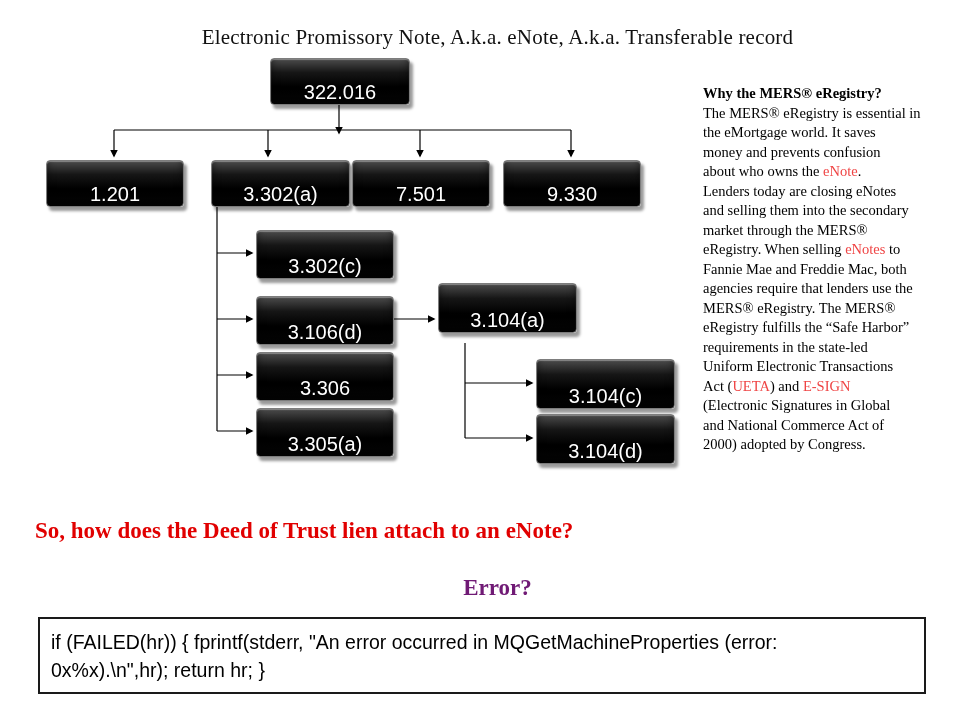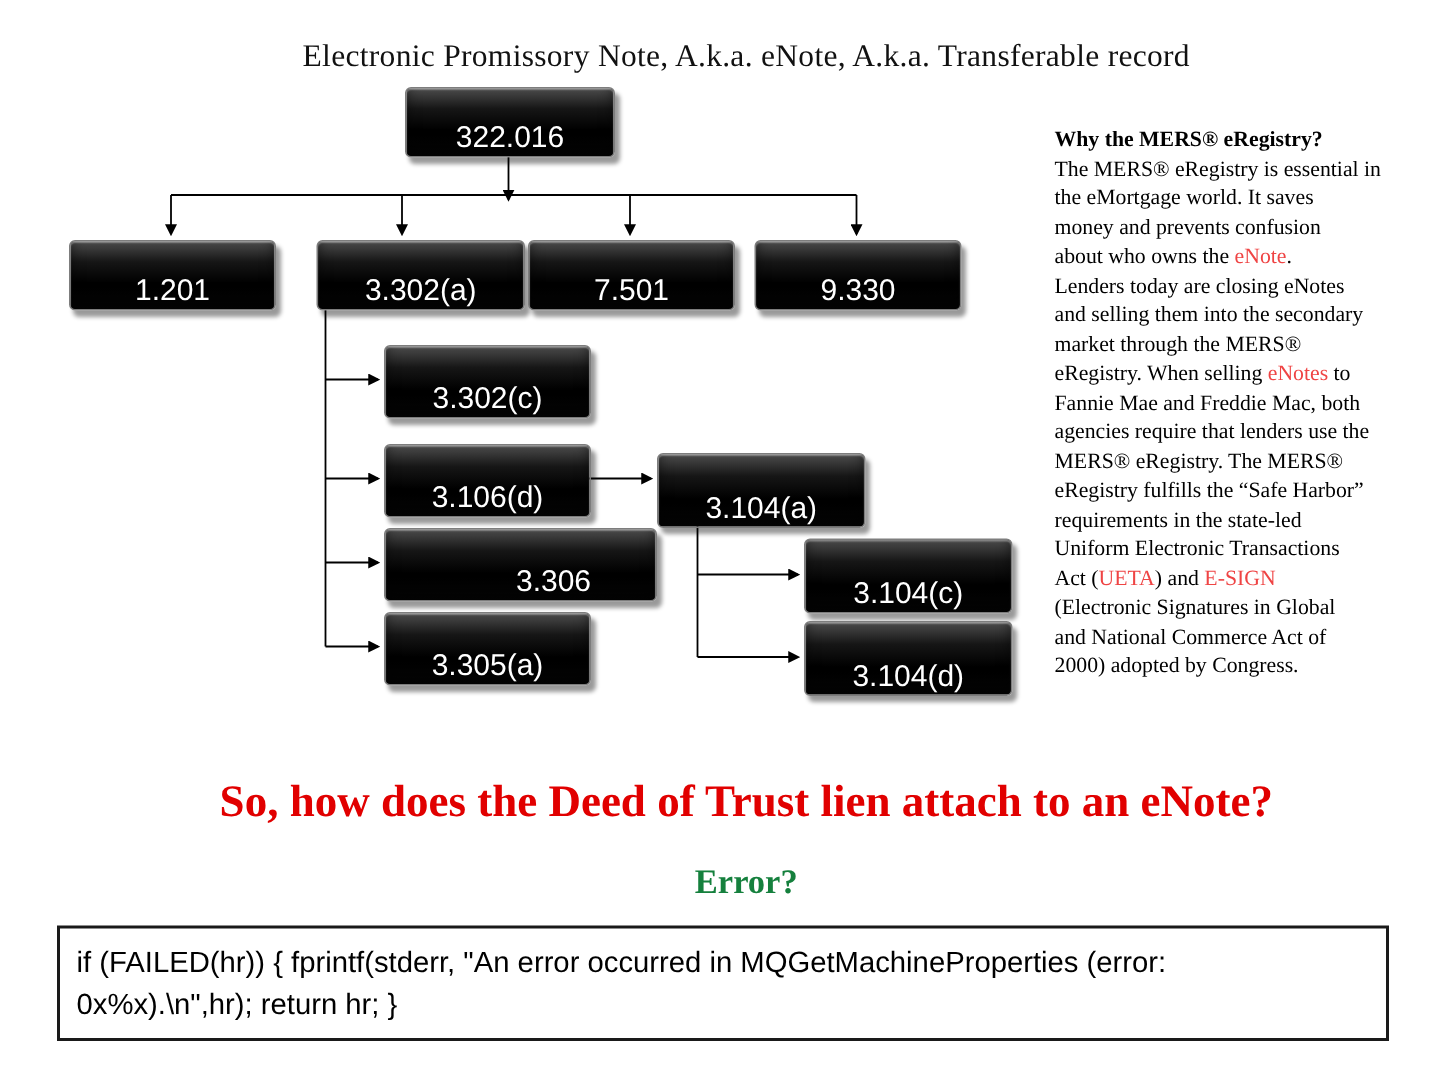--- a/index.html
+++ b/index.html
@@ -18,36 +18,36 @@
         border:1px solid #7d7d7d;border-radius:4px;
         box-shadow:3px 4px 3px rgba(0,0,0,.40), inset 0 1px 1px rgba(255,255,255,.35),
                    inset 0 -7px 9px rgba(0,0,0,.55);}
   .n-root  {left:270px;top:58px; width:138px;height:45px;}
   .n-1201  {left:46px; top:160px;width:136px;height:45px;}
   .n-3302a {left:199px;top:160px;width:137px;height:45px;margin-left:12px;}
   .n-7501  {left:352px;top:160px;width:136px;height:45px;}
   .n-9330  {left:503px;top:160px;width:136px;height:45px;}
   .n-3302c {left:256px;top:230px;width:136px;height:47px;}
   .n-3106d {left:256px;top:296px;width:136px;height:47px;}
-  .n-3306  {left:256px;top:352px;width:136px;height:47px;padding-left:44px;}
+  .n-3306  {left:256px;top:352px;width:136px;height:47px;}
   .n-3305a {left:256px;top:408px;width:136px;height:47px;}
-  .n-3104a {left:438px;top:302px;width:137px;height:48px;}
+  .n-3104a {left:438px;top:283px;width:137px;height:48px;}
   .n-3104c {left:536px;top:359px;width:137px;height:48px;}
   .n-3104d {left:536px;top:414px;width:137px;height:48px;}
 
   .sidebar{position:absolute;left:703px;top:84px;width:250px;
            font-size:14.5px;line-height:19.5px;color:#000;}
   .sb-line{white-space:nowrap;}
   .run-bold{font-weight:bold;}
   .run-red{font-weight:normal;color:#ef4444;}
 
-  .q1{position:absolute;top:518px;left:35px;right:0;text-align:center;
-      font-size:30px;font-weight:bold;color:#e10000;}
+  .q1{position:absolute;top:518px;left:35px;right:0;text-align:left;
+      font-size:23px;font-weight:bold;color:#e10000;}
   .q2{position:absolute;top:575px;left:35px;right:0;text-align:center;
-      font-size:23px;font-weight:bold;color:#15803d;}
+      font-size:23px;font-weight:bold;color:#701a75;}
 
   .codebox{position:absolute;left:38px;top:617px;width:862px;height:55px;
            border:2px solid #1a1a1a;background:#fff;padding:9px 11px;
            font-family:"Liberation Sans",sans-serif;font-size:19.5px;color:#000;}
   .code-line{white-space:nowrap;line-height:28px;}
 </style>
 </head>
 <body>
 
 <div class="slide">

